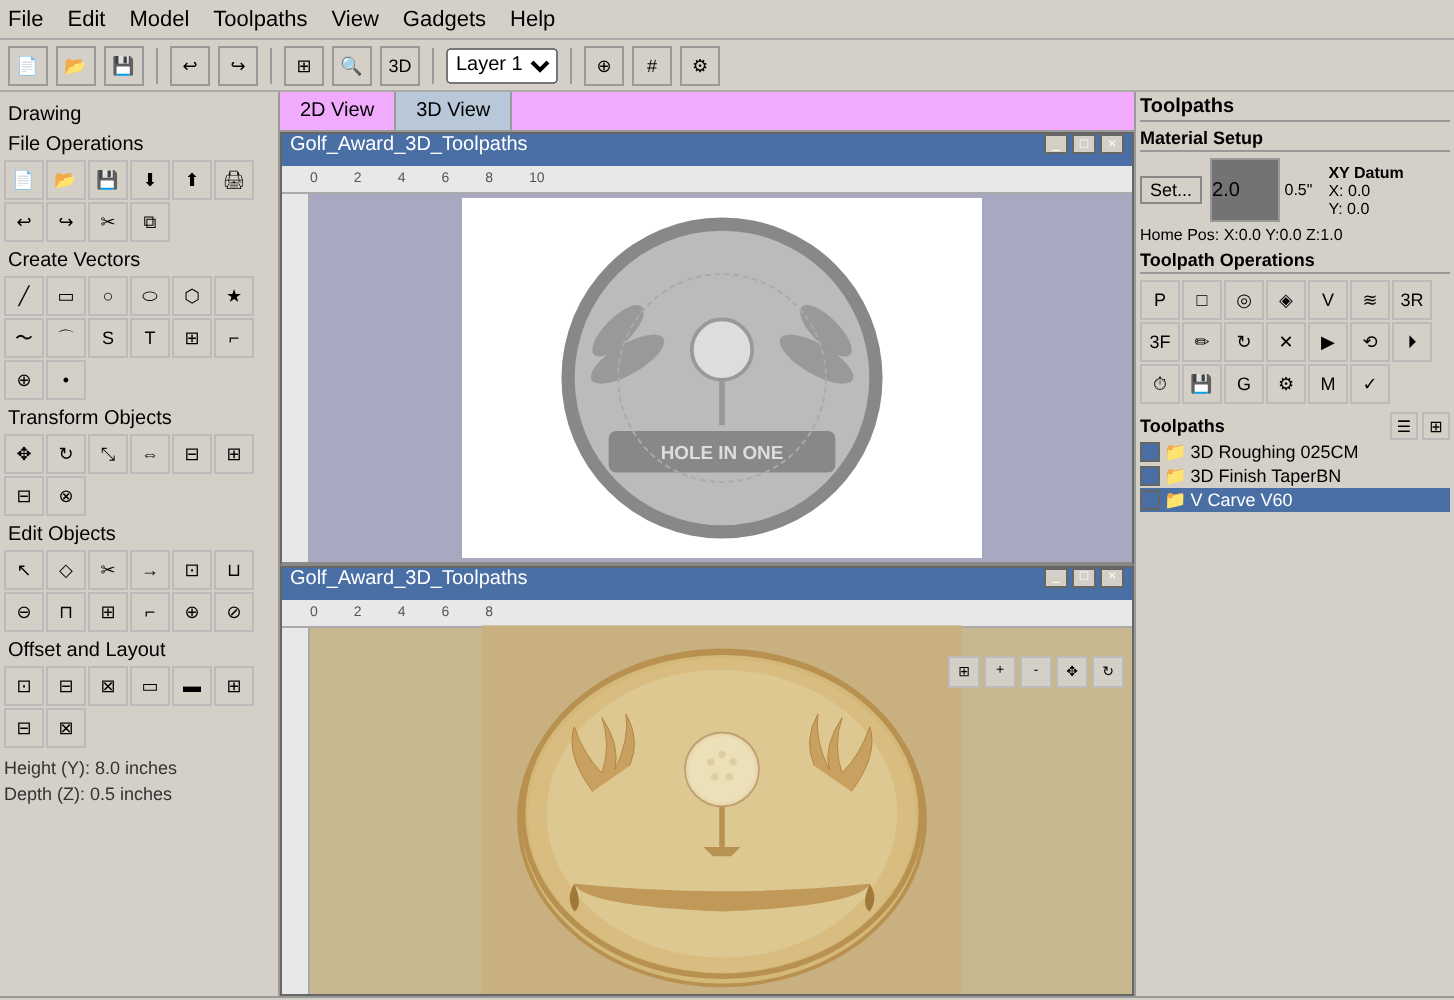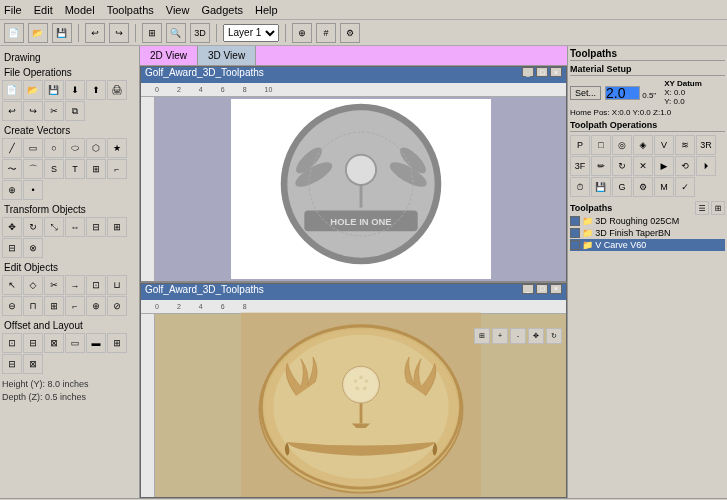--- a/index.html
+++ b/index.html
@@ -34,33 +34,33 @@
 
     
     .canvas-window { flex: 1; border: 1px solid #666; margin: 0; background: #c8c8e0; position: relative; overflow: hidden; min-height: 0; }
     .canvas-titlebar { background: #4a6fa5; color: white; font-size: 10px; height: 16px; display: flex; padding: 0 4px; justify-content: space-between; }
     .canvas-titlebar-btns { display: flex; gap: 2px; }
     .wnd-btn { width: 12px; height: 10px; background: #d4d0c8; border: 1px solid #666; font-size: 7px; display: flex; align-items: center; justify-content: center; cursor: pointer; }
     .canvas-content { position: relative; overflow: hidden; height: calc(100% - 16px); }
     .canvas-ruler-h { height: 14px; background: #e8e8e8; border-bottom: 1px solid #aaa; display: flex; align-items: center; padding-left: 14px; font-size: 8px; color: #555; overflow: hidden; }
     .canvas-ruler-v { position: absolute; left: 0; top: 14px; width: 14px; bottom: 0; background: #e8e8e8; border-right: 1px solid #aaa; }
     .canvas-drawing-area { position: absolute; left: 14px; top: 14px; right: 0; bottom: 0; background: #a8a8c0; display: flex; align-items: center; justify-content: center; }
-    .canvas-white { background: white; width: 260px; height: 180px; display: flex; justify-content: center; position: relative; }
+    .canvas-white { background: white; width: 260px; height: 180px; display: flex; align-items: center; justify-content: center; position: relative; }
     .canvas-3d-area { position: absolute; left: 14px; top: 14px; right: 0; bottom: 0; background: #c8b890; display: flex; align-items: center; justify-content: center; }
     .canvas-toolbar-3d { position: absolute; top: 14px; right: 4px; display: flex; gap: 2px; z-index: 10; }
 
     
     .golf-badge { width: 170px; height: 170px; }
     .golf-3d { width: 240px; height: 190px; }
 
     
     #right-panel { width: 160px; background: #d4d0c8; border-left: 1px solid #999; overflow-y: auto; padding: 2px; flex-shrink: 0; }
     .right-section { margin-bottom: 4px; }
     .right-section-title { font-size: 10px; font-weight: bold; border-bottom: 1px solid #999; margin-bottom: 3px; padding-bottom: 1px; }
-    .mat-input { width: 35px; height: 14px; font-size: 14px; border: 1px solid #999; background: #3b82f6; }
+    .mat-input { width: 35px; height: 32px; font-size: 10px; border: 1px solid #999; background: #737373; }
     .set-btn { font-size: 9px; padding: 1px 4px; background: #d4d0c8; border: 1px solid #888; cursor: pointer; }
     .toolpath-ops { display: flex; flex-wrap: wrap; gap: 1px; margin-bottom: 4px; }
     .tp-icon { width: 20px; height: 20px; background: #d4d0c8; border: 1px solid #bbb; display: flex; align-items: center; justify-content: center; font-size: 9px; cursor: pointer; }
     .toolpaths-list { font-size: 10px; }
     .tp-item { display: flex; align-items: center; gap: 2px; padding: 1px 0; font-size: 9px; cursor: pointer; }
     .tp-item.selected { background: #4a6fa5; color: white; }
     .tp-checkbox { width: 10px; height: 10px; border: 1px solid #666; background: white; }
     .tp-checkbox.checked { background: #4a6fa5; }
 
     

